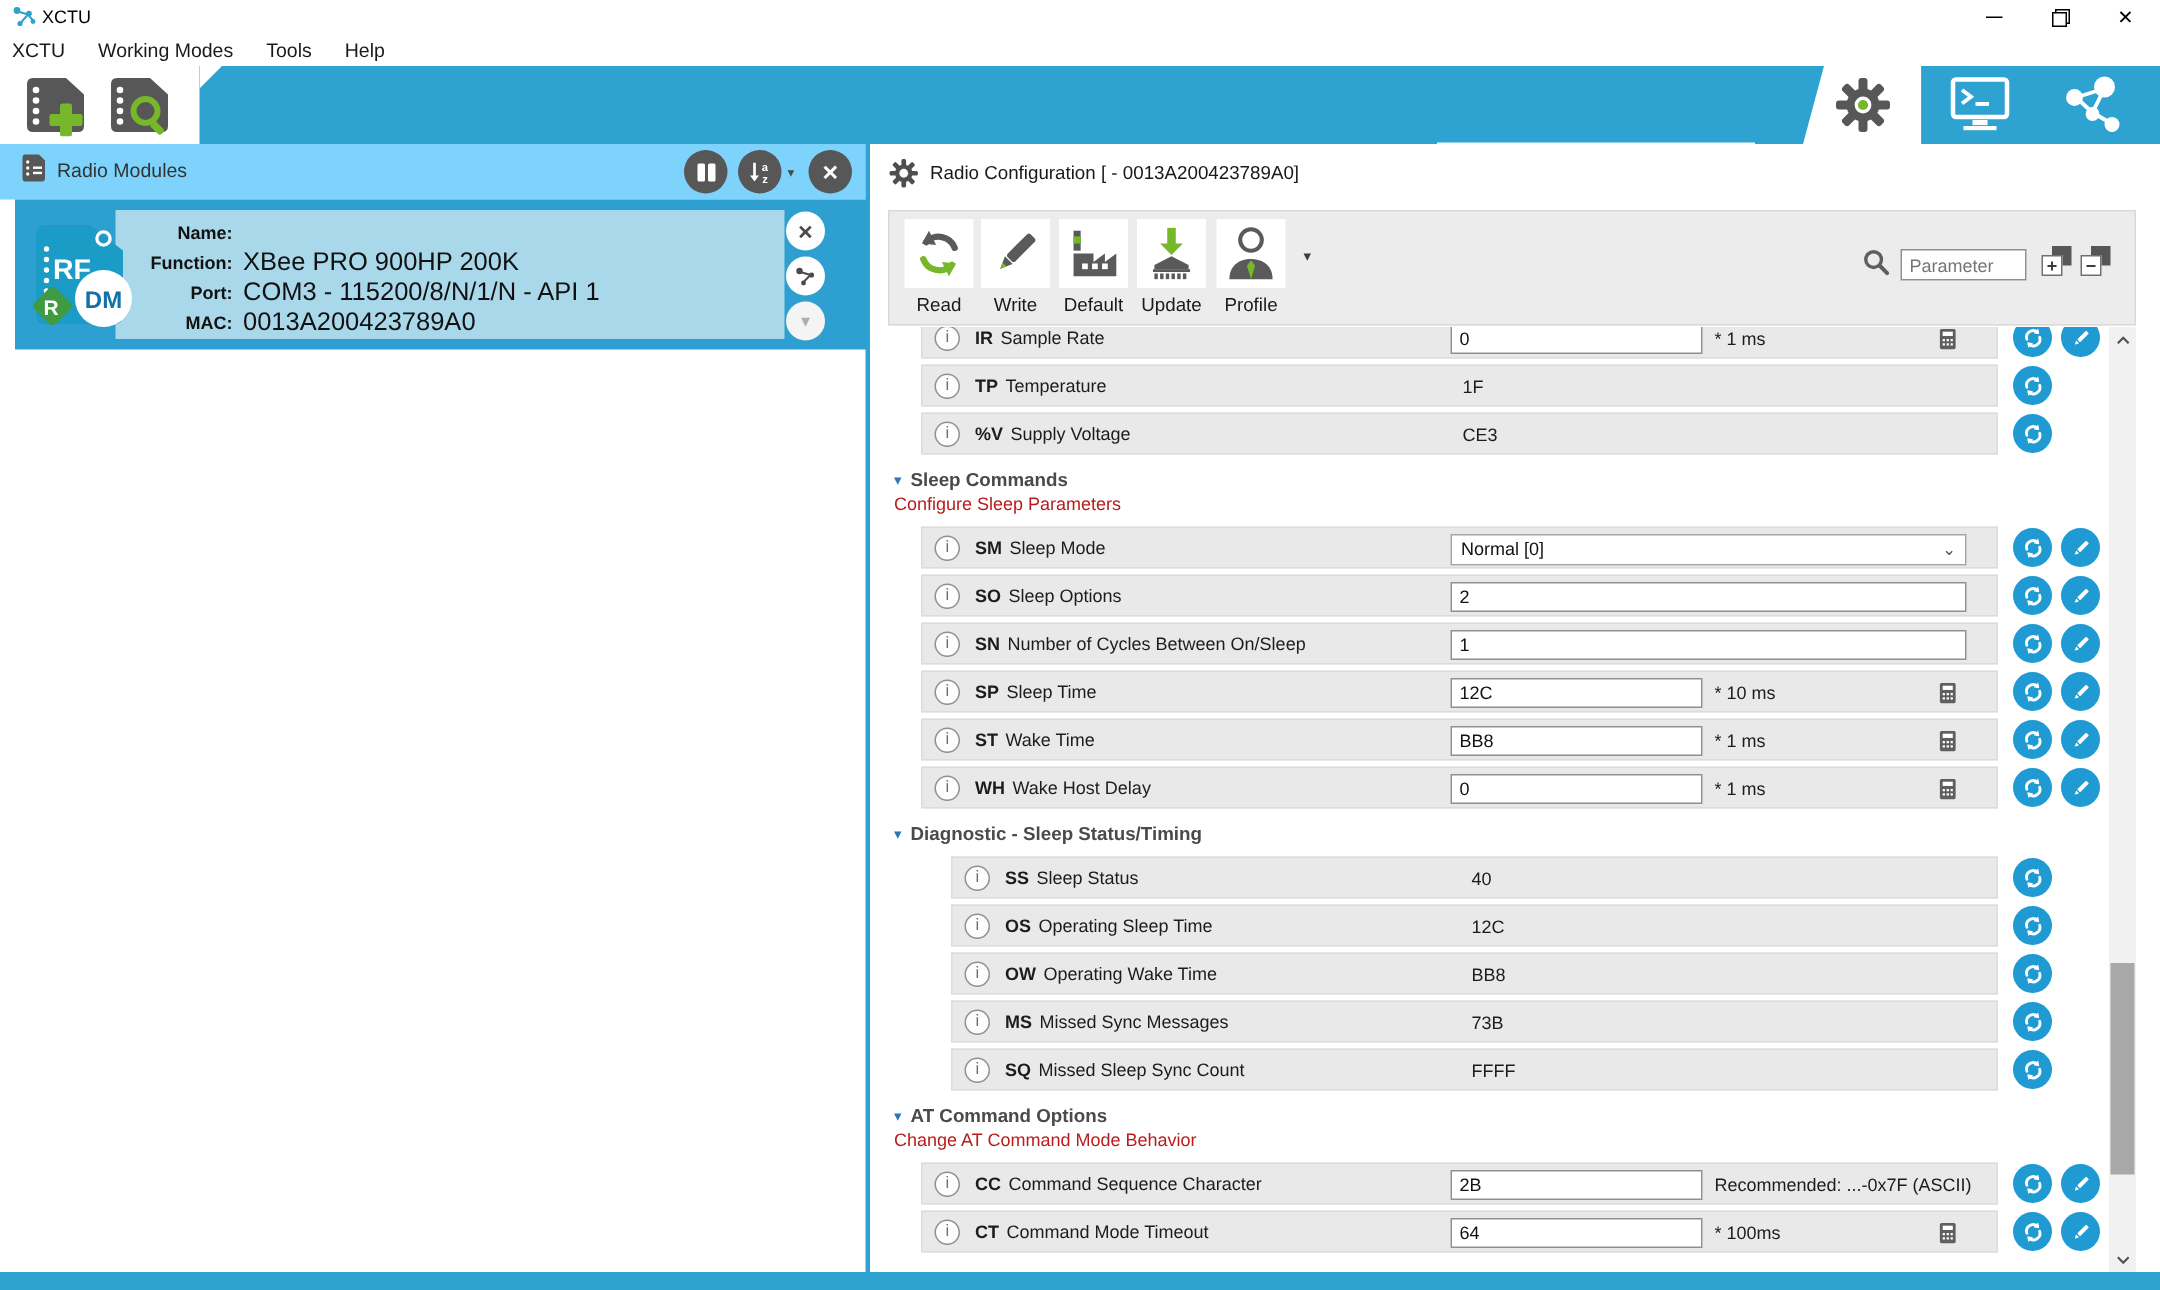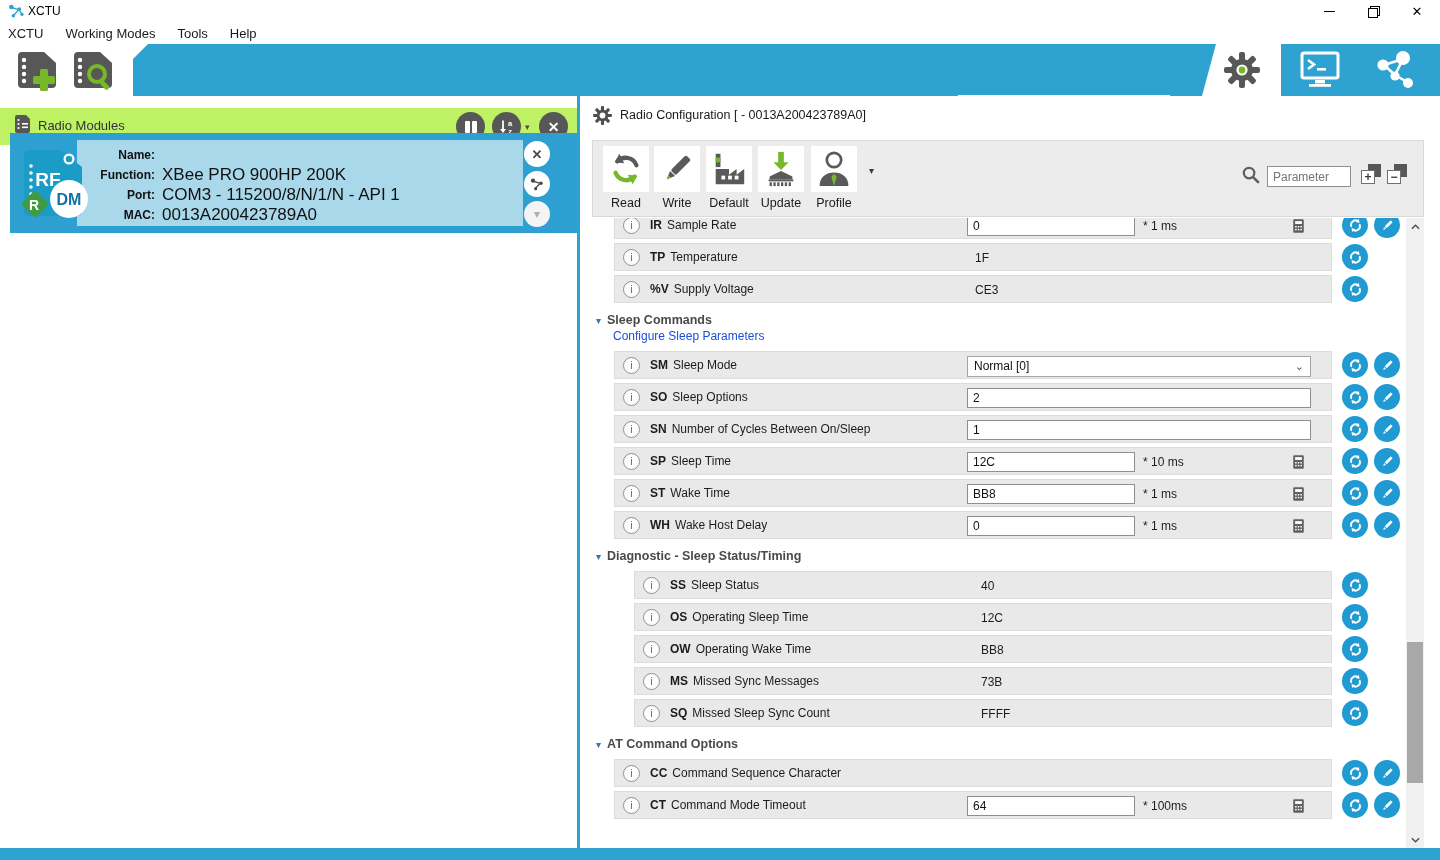--- a/index.html
+++ b/index.html
@@ -29,21 +29,21 @@
   .bigbtn.add { left:12px; } .bigbtn.disc { left:68px; }
   .toolgroup { position:absolute; left:958px; top:51px; width:212px; height:37px; background:#fff; display:flex; align-items:center; gap:7px; padding:0 8px; }
   .tg-caret { font-size:9px; color:#3c3c3c; }
   .tab { position:absolute; top:0; height:52px; display:flex; align-items:center; justify-content:center; cursor:pointer; }
   .tab.gear { left:1202px; width:79px; background:#fff; clip-path:polygon(14px 0,100% 0,100% 100%,0 100%); }
   .tab.console { left:1288px; width:64px; }
   .tab.network { left:1362px; width:64px; }
 
   
   .left-panel { position:absolute; left:0; top:96px; width:577px; height:752px; background:#fff; }
-  .lp-head { position:absolute; left:0; top:12px; width:577px; height:37px; background:#bef264; }
+  .lp-head { position:absolute; left:0; top:0; width:577px; height:37px; background:#7dd3fc; }
   .lp-title { position:absolute; left:38px; top:10px; font-size:13px; color:#333; }
   .lp-modicon { position:absolute; left:14px; top:6px; }
   .circ { width:29px; height:29px; border-radius:50%; background:#575757; display:flex; align-items:center; justify-content:center; color:#fff; cursor:pointer; position:absolute; top:4px; }
   .circ.cols { left:456px; } .circ.sort { left:492px; } .circ.closeall { left:539px; }
   .lp-caret { position:absolute; left:525px; top:14px; font-size:9px; color:#4a4a4a; }
   .circ .x { font-size:14px; font-weight:bold; }
 
   .card { position:absolute; left:10px; top:37px; width:643px; height:100px; background:#2d9fd0; }
   .card-inner { position:absolute; left:67px; top:7px; width:446px; height:86px; background:#a9d8ea; }
   .card-row { display:flex; height:20px; align-items:center; }
@@ -92,21 +92,21 @@
   .punit { margin-left:8px; font-size:12px; color:#1c1c1c; white-space:nowrap; }
   .roval { padding-left:8px; font-size:12px; color:#1c1c1c; }
   .calc { position:absolute; left:676px; top:6px; cursor:pointer; }
   .act { position:absolute; top:1px; width:26px; height:26px; border-radius:50%; background:#1f9ad2; display:flex; align-items:center; justify-content:center; cursor:pointer; }
   .act.refresh { left:728px; } .act.write { left:760px; }
 
   .sect { margin:10px 0 8px -18px; }
   .sect-head { display:flex; align-items:center; gap:6px; cursor:default; }
   .sect-tri { font-size:10px; color:#2e77b5; cursor:pointer; }
   .sect-title { font-size:12.5px; font-weight:bold; color:#4a4a4a; }
-  .sect-sub { margin-left:17px; margin-top:2px; font-size:12px; color:#1d4ed8; }
+  .sect-sub { margin-top:2px; font-size:12px; color:#b91c1c; }
 
   
   .vscroll { position:absolute; left:826px; top:122px; width:18px; height:630px; background:#f1f1f1; }
   .varrow { position:absolute; left:0; width:18px; height:17px; display:flex; align-items:center; justify-content:center; cursor:pointer; }
   .varrow.up { top:0; } .varrow.down { bottom:0; }
   .vthumb { position:absolute; left:1px; top:424px; width:16px; height:141px; background:#a8a8a8; cursor:pointer; }
 </style>
 </head>
 <body>
 
@@ -847,27 +847,32 @@
               <path d="M7.4 21.2l-1-5.4 5.4 1z" fill="#fff"></path>
             </svg>
           </span>
       </div>
 
       <div class="sect">
         <div class="sect-head">
             <span class="sect-tri">▾</span>
             <span class="sect-title">AT Command Options</span>
           </div>
+        <div class="sect-sub">Change AT Command Mode Behavior</div>
       </div>
 
       <div class="rowline">
         <div class="prow">
           <span class="info">i</span>
           <span class="pcode">CC</span>
           <span class="pname">Command Sequence Character</span>
+          <span class="vcol">
+            <input class="pinput short" value="2B" style="">
+            <span class="punit">Recommended: ...-0x7F (ASCII)</span>
+          </span>
         </div>
         <span class="act refresh">
             <svg width="17" height="17" viewBox="0 0 24 24">
               <path d="M6 13a6.2 6.2 0 0 1 10-6.6" fill="none" stroke="#fff" stroke-width="2.6" stroke-linecap="round"></path>
               <path d="M16.6 2.8l1 5.4-5.4-1z" fill="#fff"></path>
               <path d="M18 11a6.2 6.2 0 0 1-10 6.6" fill="none" stroke="#fff" stroke-width="2.6" stroke-linecap="round"></path>
               <path d="M7.4 21.2l-1-5.4 5.4 1z" fill="#fff"></path>
             </svg>
           </span>
         <span class="act write">

